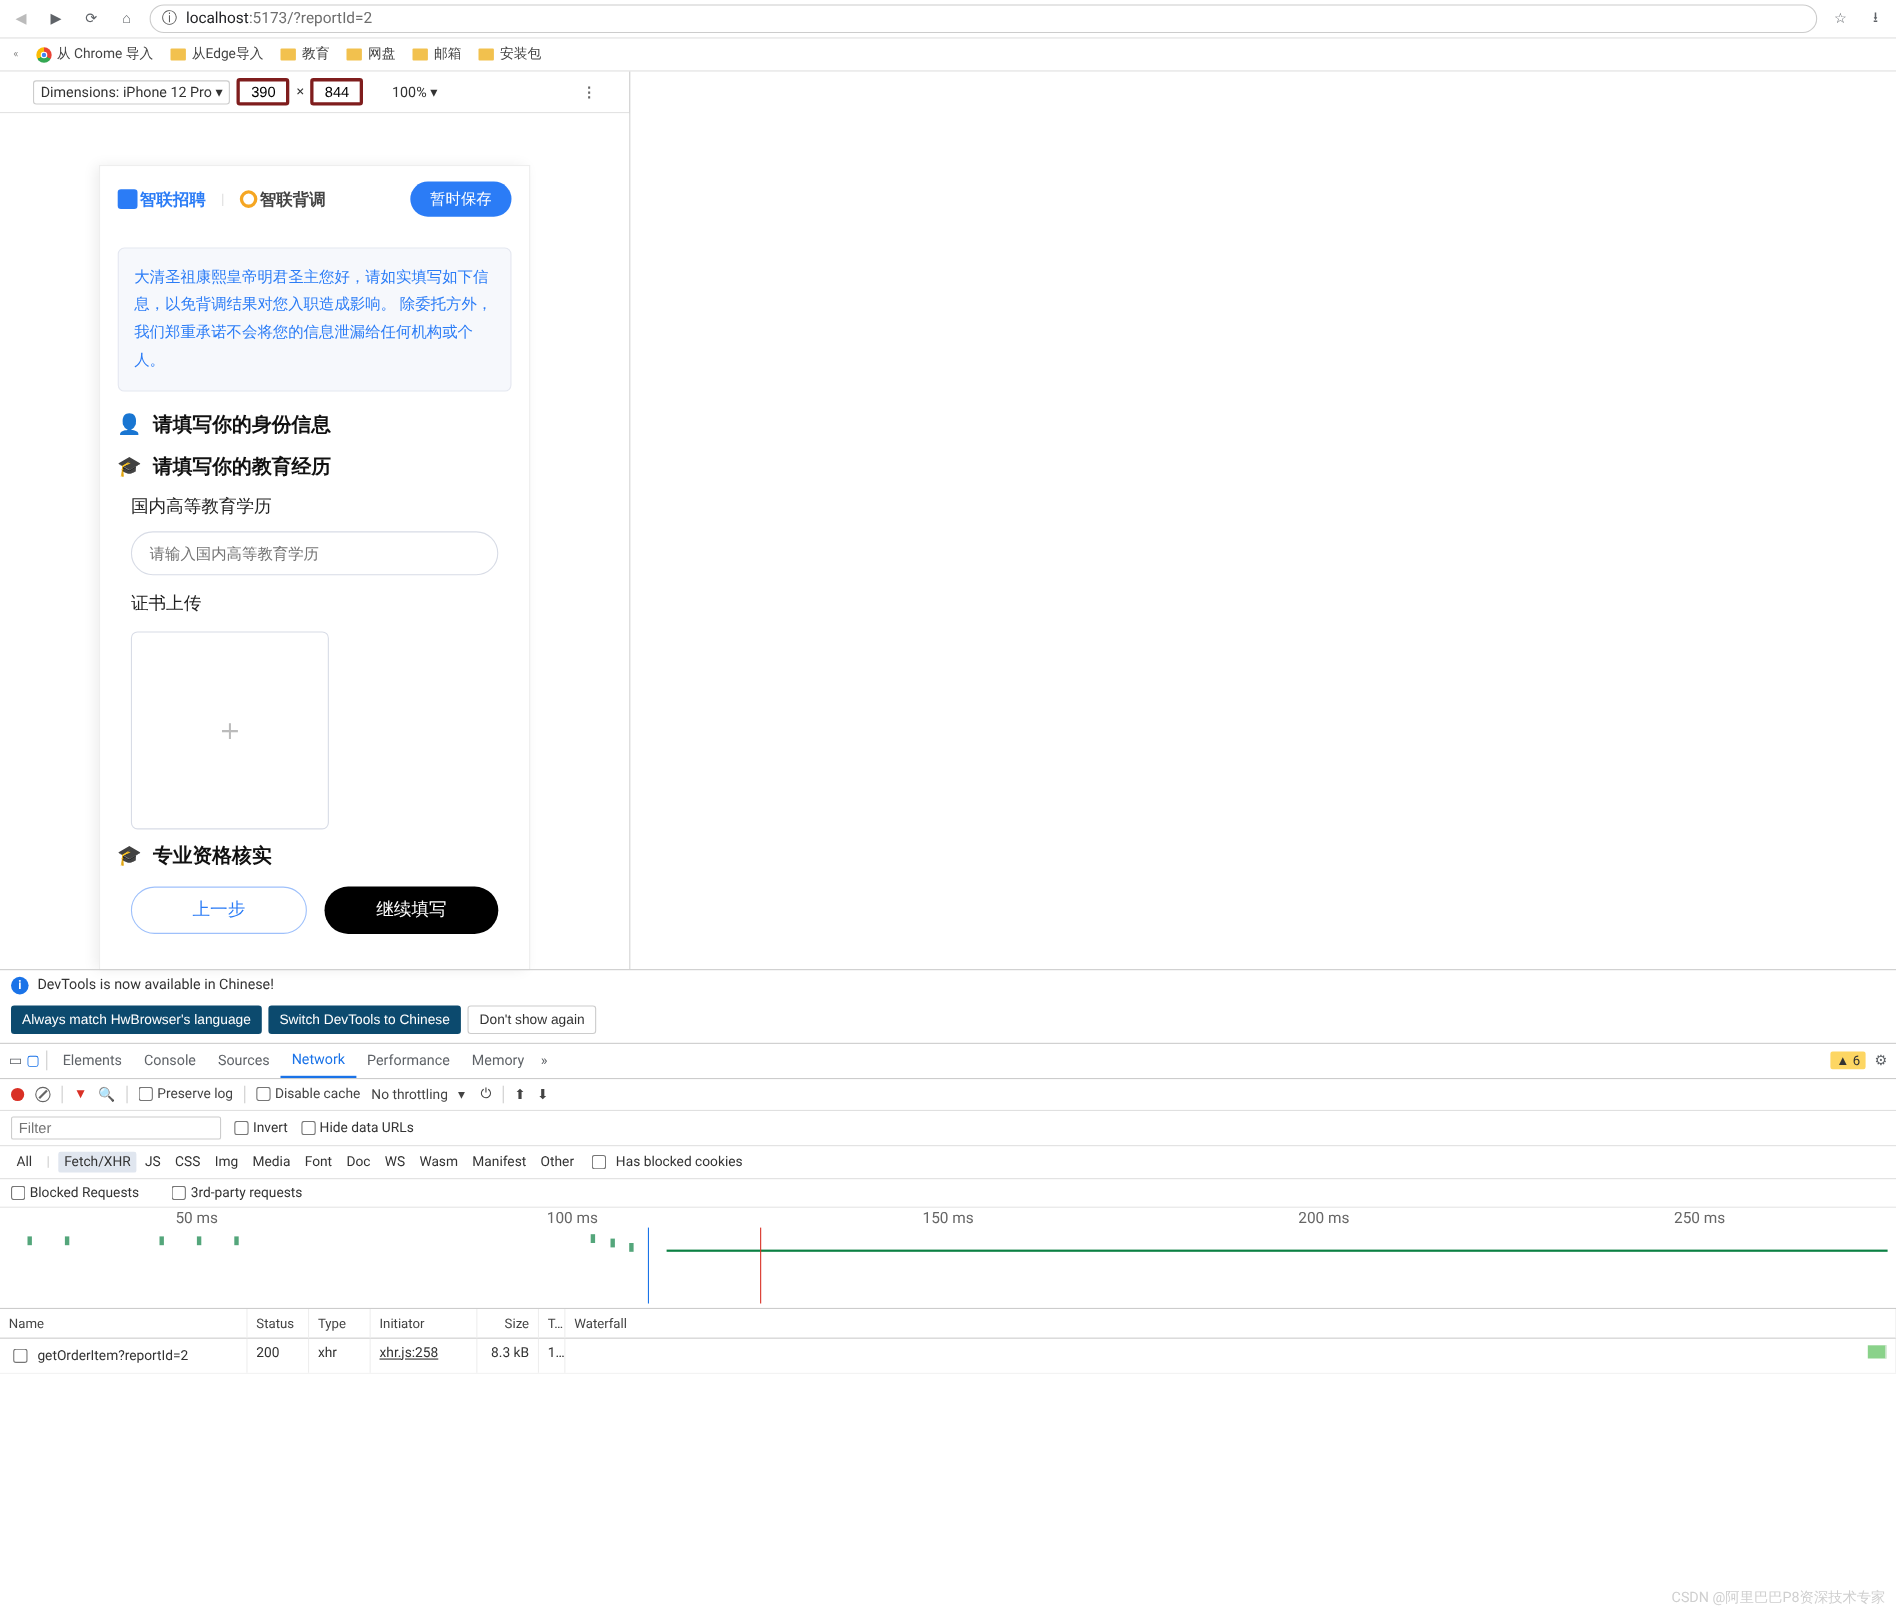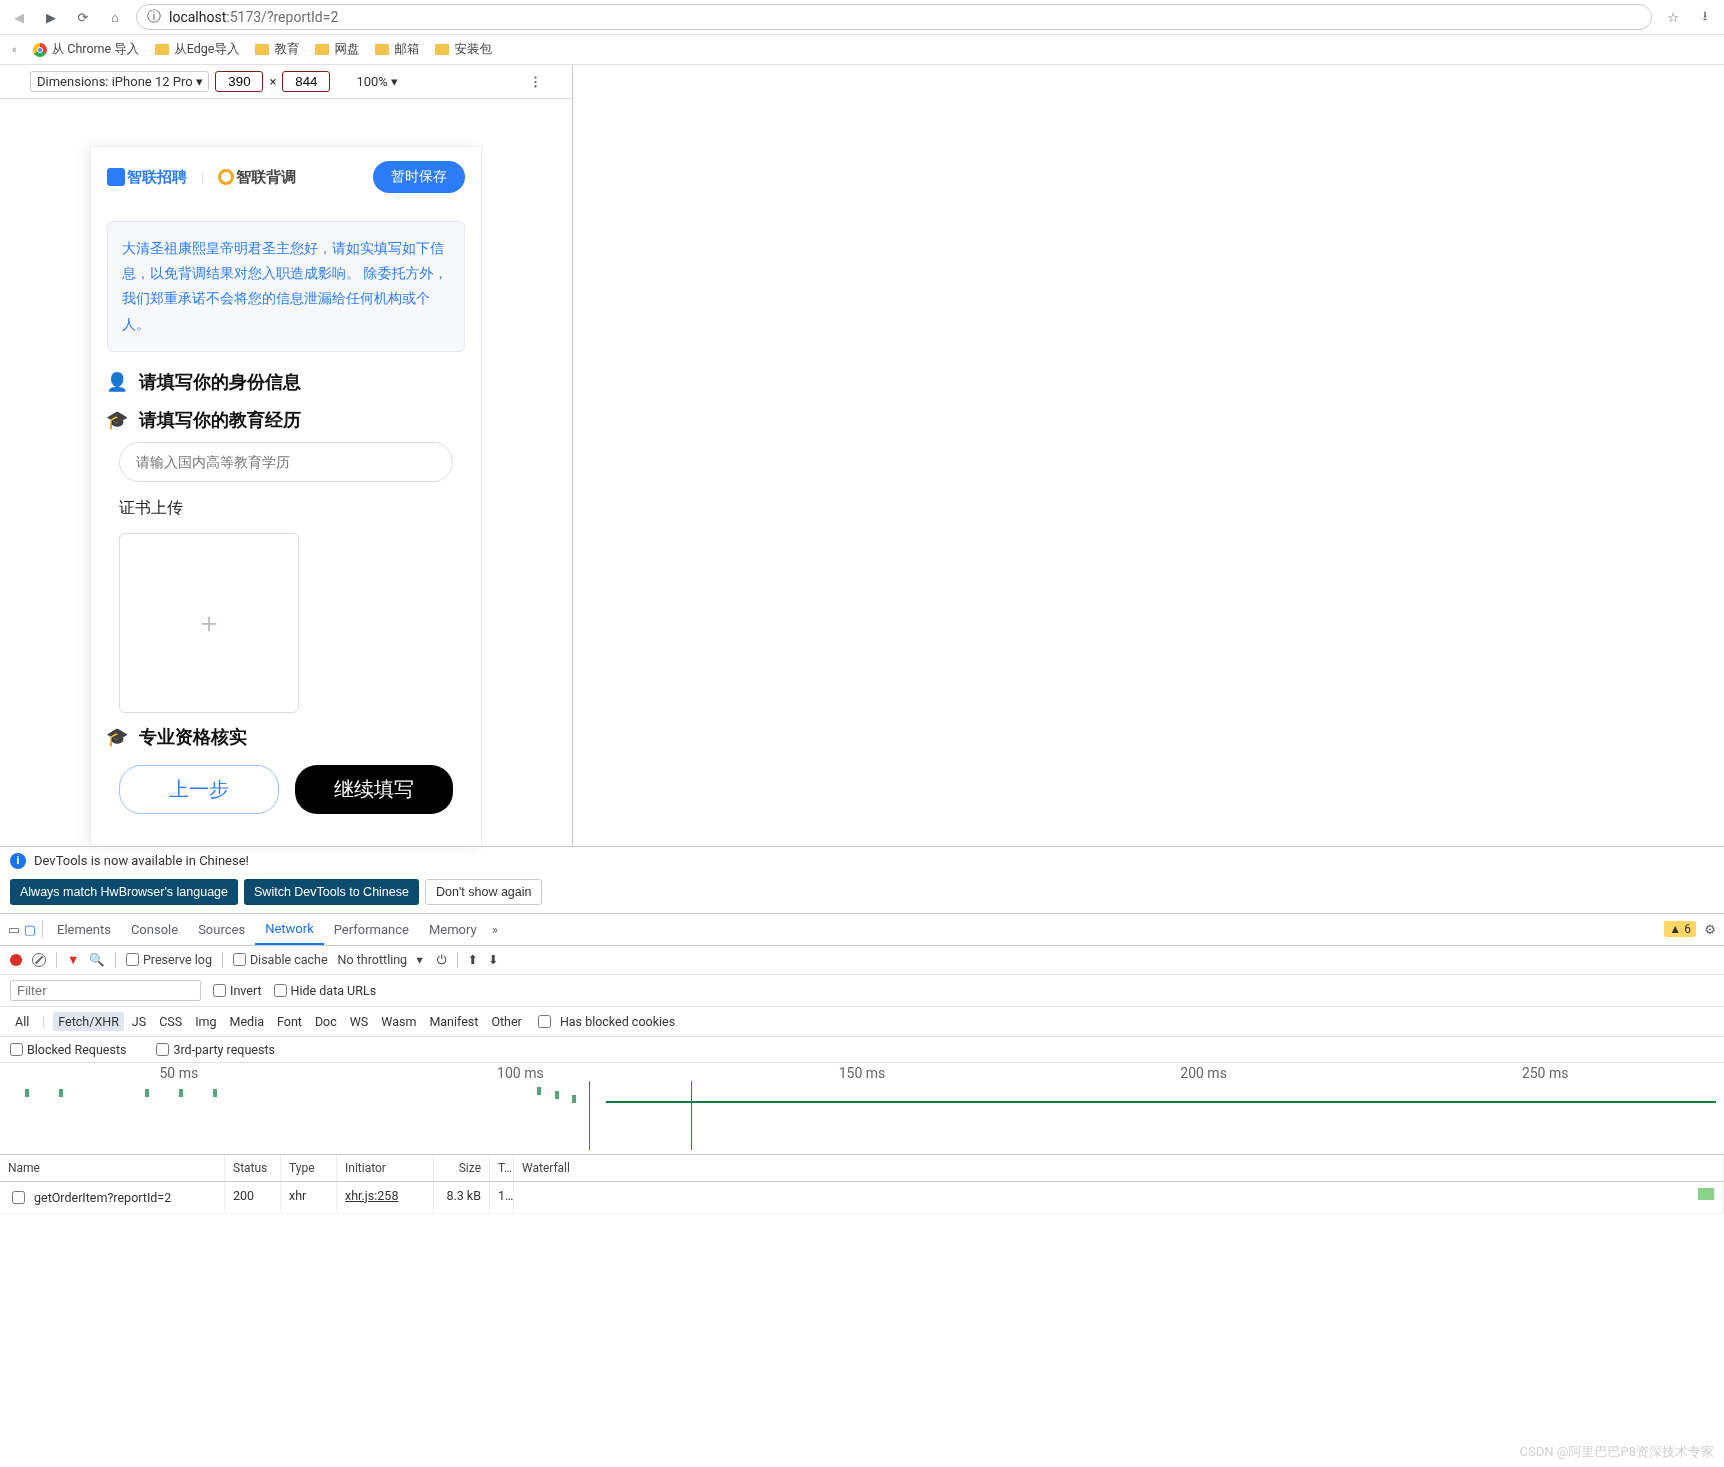--- a/index.html
+++ b/index.html
@@ -19,21 +19,21 @@
 .chrome-icon{width:14px;height:14px;border-radius:50%;background:conic-gradient(#ea4335 0 120deg,#34a853 120deg 240deg,#fbbc05 240deg 360deg);position:relative;}
 .chrome-icon::after{content:"";position:absolute;inset:4px;background:#4285f4;border:1px solid #fff;border-radius:50%;}
 .chev{font-size:10px;color:#888;margin-left:2px;}
 
 .main-row{display:flex;height:calc(100vh - 70px);flex-direction:column;}
 
 
 .left-pane{width:573px;display:flex;flex-direction:column;border-right:1px solid #ccc;}
 .device-bar{display:flex;align-items:center;gap:6px;padding:6px 30px;font-size:13px;color:#333;border-bottom:1px solid #ddd;}
 .device-sel{border:1px solid #ccc;padding:2px 6px;border-radius:3px;background:#fff;}
-.dim-input{width:48px;text-align:center;border:1px solid #7f1d1d;padding:2px 4px;border-radius:3px;}
+.dim-input{width:48px;text-align:center;border:3px solid #7f1d1d;padding:2px 4px;border-radius:3px;}
 .device-bar .more{margin-left:auto;color:#666;font-weight:bold;}
 .mob-wrap{flex:1;background:#fff;display:flex;justify-content:center;padding-top:48px;}
 .mobile{width:390px;background:#fff;box-shadow:0 0 0 1px #eee,-4px 0 12px rgba(0,0,0,0.08);padding:0 0 20px 0;overflow:hidden;}
 .mob-header{display:flex;align-items:center;padding:14px 16px;}
 .brand{display:flex;align-items:center;gap:8px;}
 .brand-logo{display:flex;align-items:center;gap:2px;font-weight:700;font-size:15px;}
 .brand-logo .ico{width:18px;height:18px;background:#2b7cf6;border-radius:3px;}
 .brand .txt1{color:#2b7cf6;}
 .brand .sep{color:#ddd;margin:0 6px;}
 .brand .ico2{width:16px;height:16px;border:3px solid #f5a623;border-radius:50%;}
@@ -47,21 +47,21 @@
 .step .lbl{color:#666;font-size:14px;}
 .step+.step{margin-left:22px;}
 .notice{margin:14px 16px;padding:14px;border:1px solid #e4e7f0;border-radius:6px;background:#f6f8fc;color:#2b7cf6;font-size:14px;line-height:1.8;}
 .sect{display:flex;align-items:center;gap:10px;padding:4px 16px;margin-top:6px;}
 .sect .sico{width:22px;height:22px;display:flex;align-items:center;justify-content:center;color:#2b7cf6;font-size:18px;}
 .sect .stitle{font-size:18px;font-weight:700;color:#111;}
 .field-label{font-size:16px;color:#222;padding:10px 28px 6px;}
 .text-input{margin:6px 28px;width:calc(100% - 56px);border:1px solid #d8dce6;border-radius:22px;padding:11px 16px;font-size:14px;color:#999;}
 .upload{margin:8px 28px;width:180px;height:180px;border:1px solid #d8dce6;border-radius:6px;display:flex;align-items:center;justify-content:center;color:#bbb;font-size:28px;}
 .btn-row{display:flex;gap:16px;padding:12px 28px;}
-.btn{flex:1;border-radius:22px;padding:10px 0;font-size:20px;text-align:center;}
+.btn{flex:1;border-radius:22px;padding:10px 0;font-size:16px;text-align:center;}
 .btn.outline{border:1px solid #9ec0fb;color:#2b7cf6;background:#fff;}
 .btn.solid{background:#000000;color:#fff;border:none;}
 
 
 .devtools{flex:1;display:flex;flex-direction:column;border-top:1px solid #ccc;position:relative;}
 .dt-alert{display:flex;align-items:center;gap:8px;padding:6px 10px;font-size:13px;}
 .dt-alert .i{width:16px;height:16px;border-radius:50%;background:#1a73e8;color:#fff;font-size:11px;font-weight:bold;display:flex;align-items:center;justify-content:center;font-style:normal;}
 .dt-btnrow{display:flex;gap:6px;padding:4px 10px 8px;}
 .dt-pill{background:#0c4a6e;color:#fff;border:none;border-radius:3px;padding:5px 10px;font-size:12.5px;}
 .dt-pill.ghost{background:#fff;color:#333;border:1px solid #ccc;}
@@ -184,20 +184,21 @@
         </div>
         <div class="notice">大清圣祖康熙皇帝明君圣主您好，请如实填写如下信息，以免背调结果对您入职造成影响。 除委托方外，我们郑重承诺不会将您的信息泄漏给任何机构或个人。</div>
         <div class="sect">
             <span class="sico">👤</span>
             <span class="stitle">请填写你的身份信息</span>
           </div>
         <div class="sect">
             <span class="sico">🎓</span>
             <span class="stitle">请填写你的教育经历</span>
           </div>
+        <div class="field-label">国内高等教育学历</div>
         <input class="text-input" type="text" placeholder="请输入国内高等教育学历" style="">
         <div class="field-label">证书上传</div>
         <div class="upload">
             <span>＋</span>
           </div>
         <div class="sect">
             <span class="sico">🎓</span>
             <span class="stitle">专业资格核实</span>
           </div>
         <div class="btn-row">

